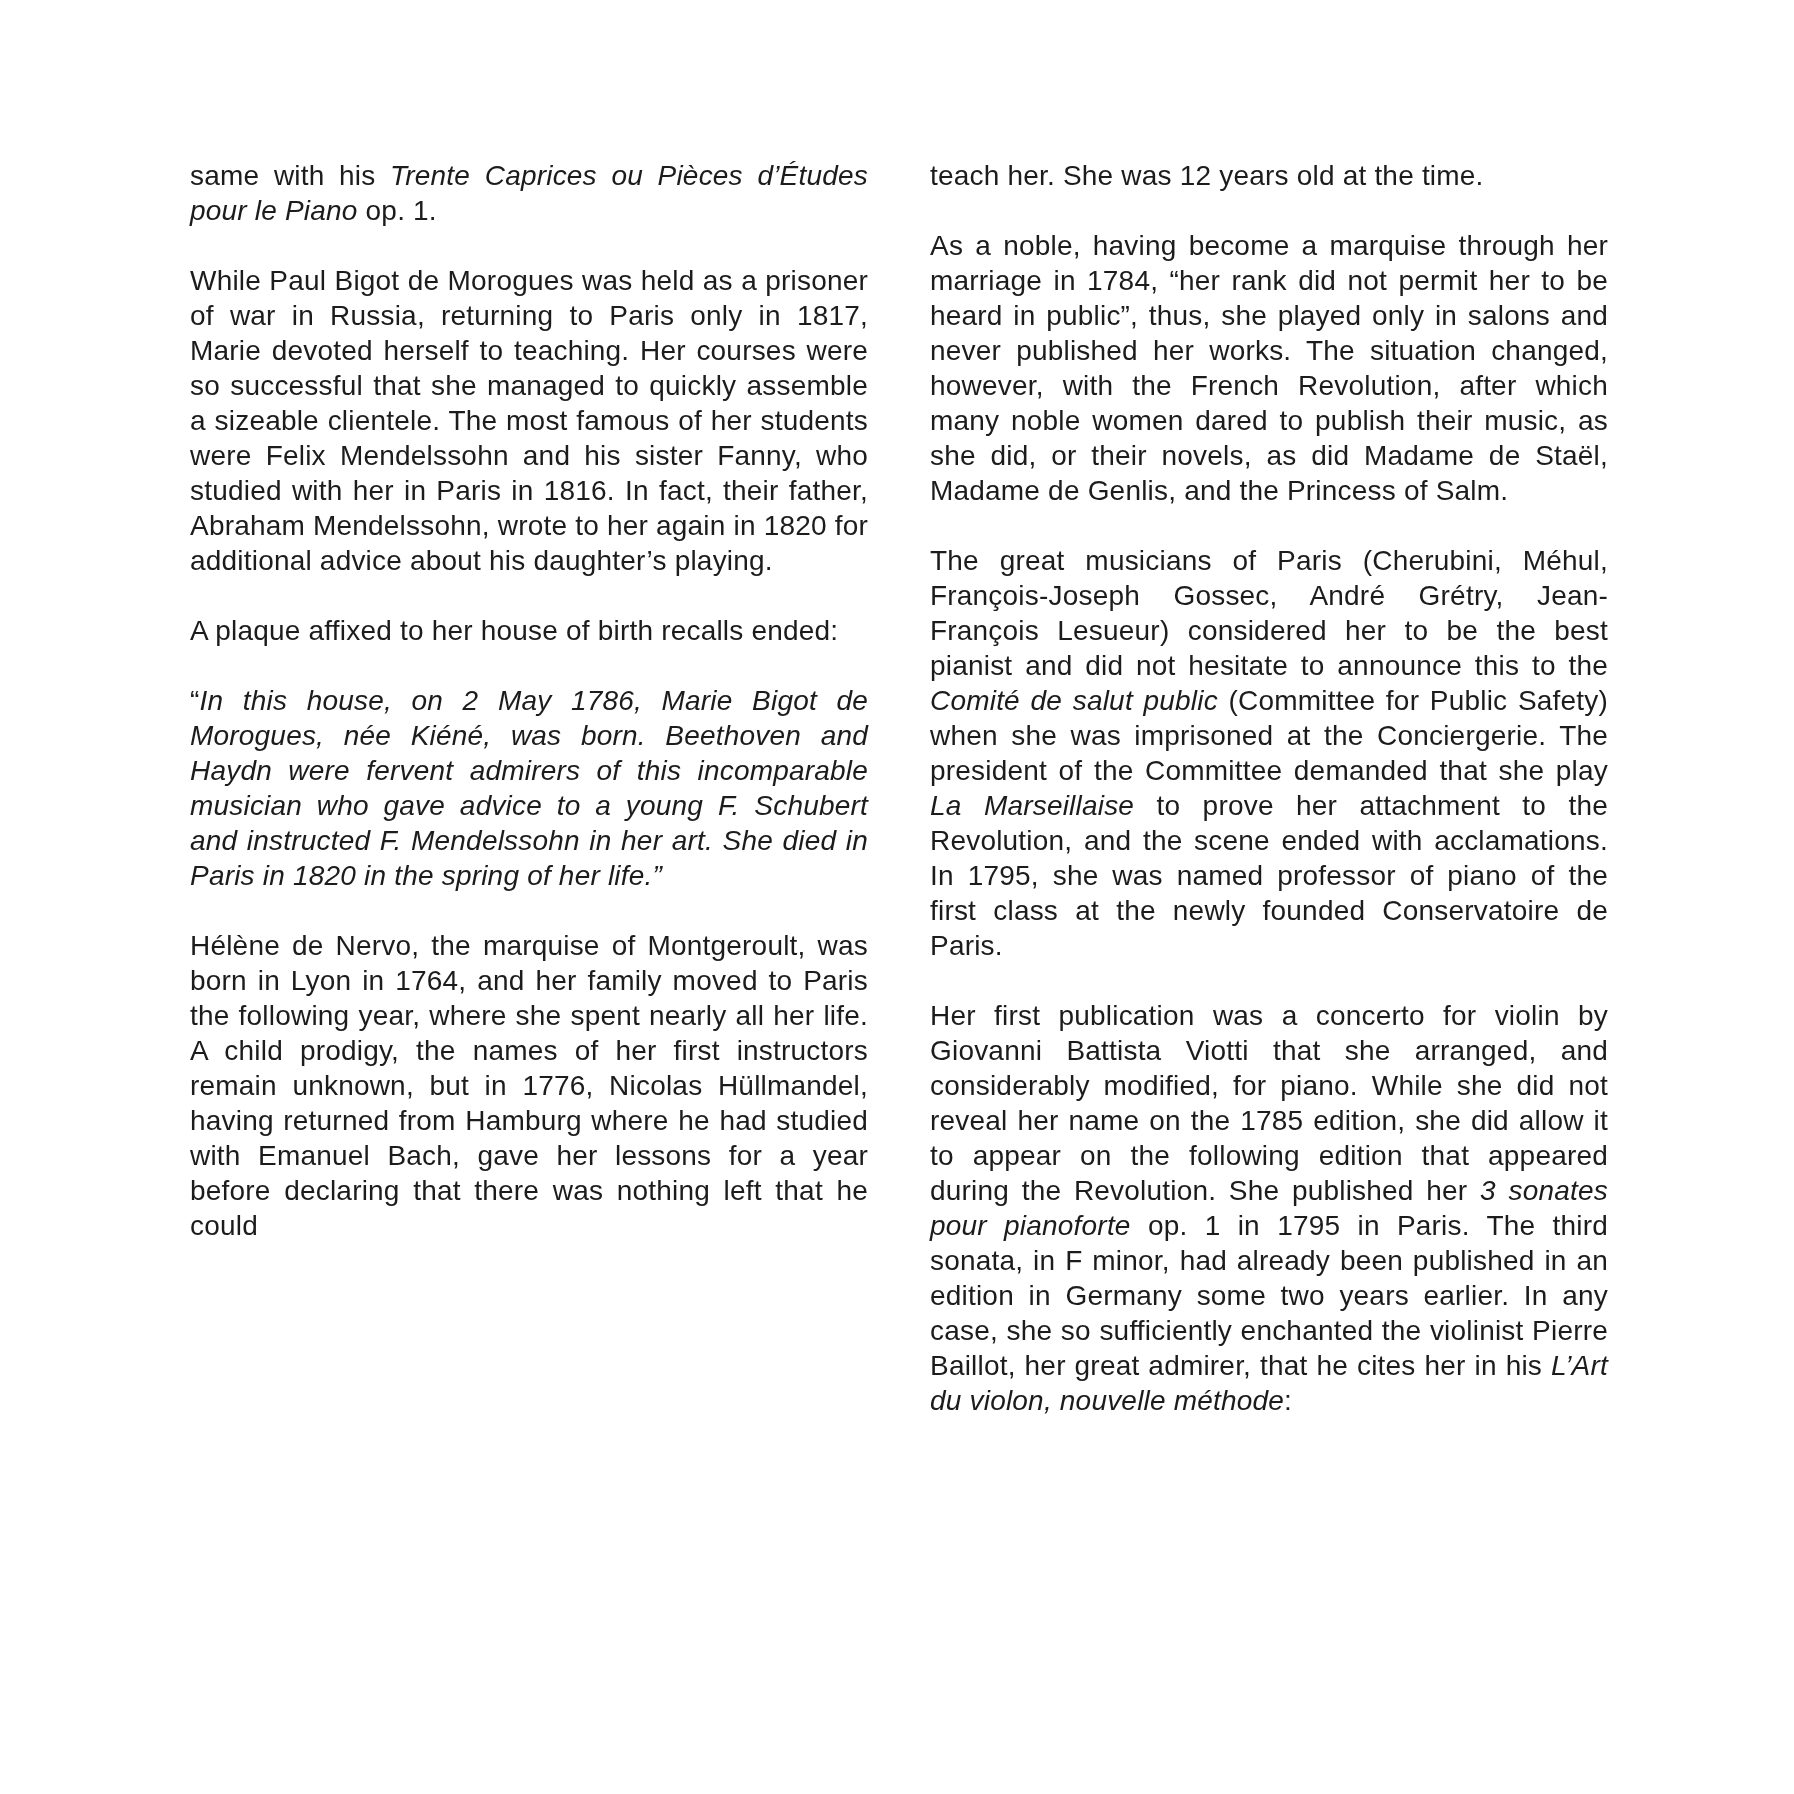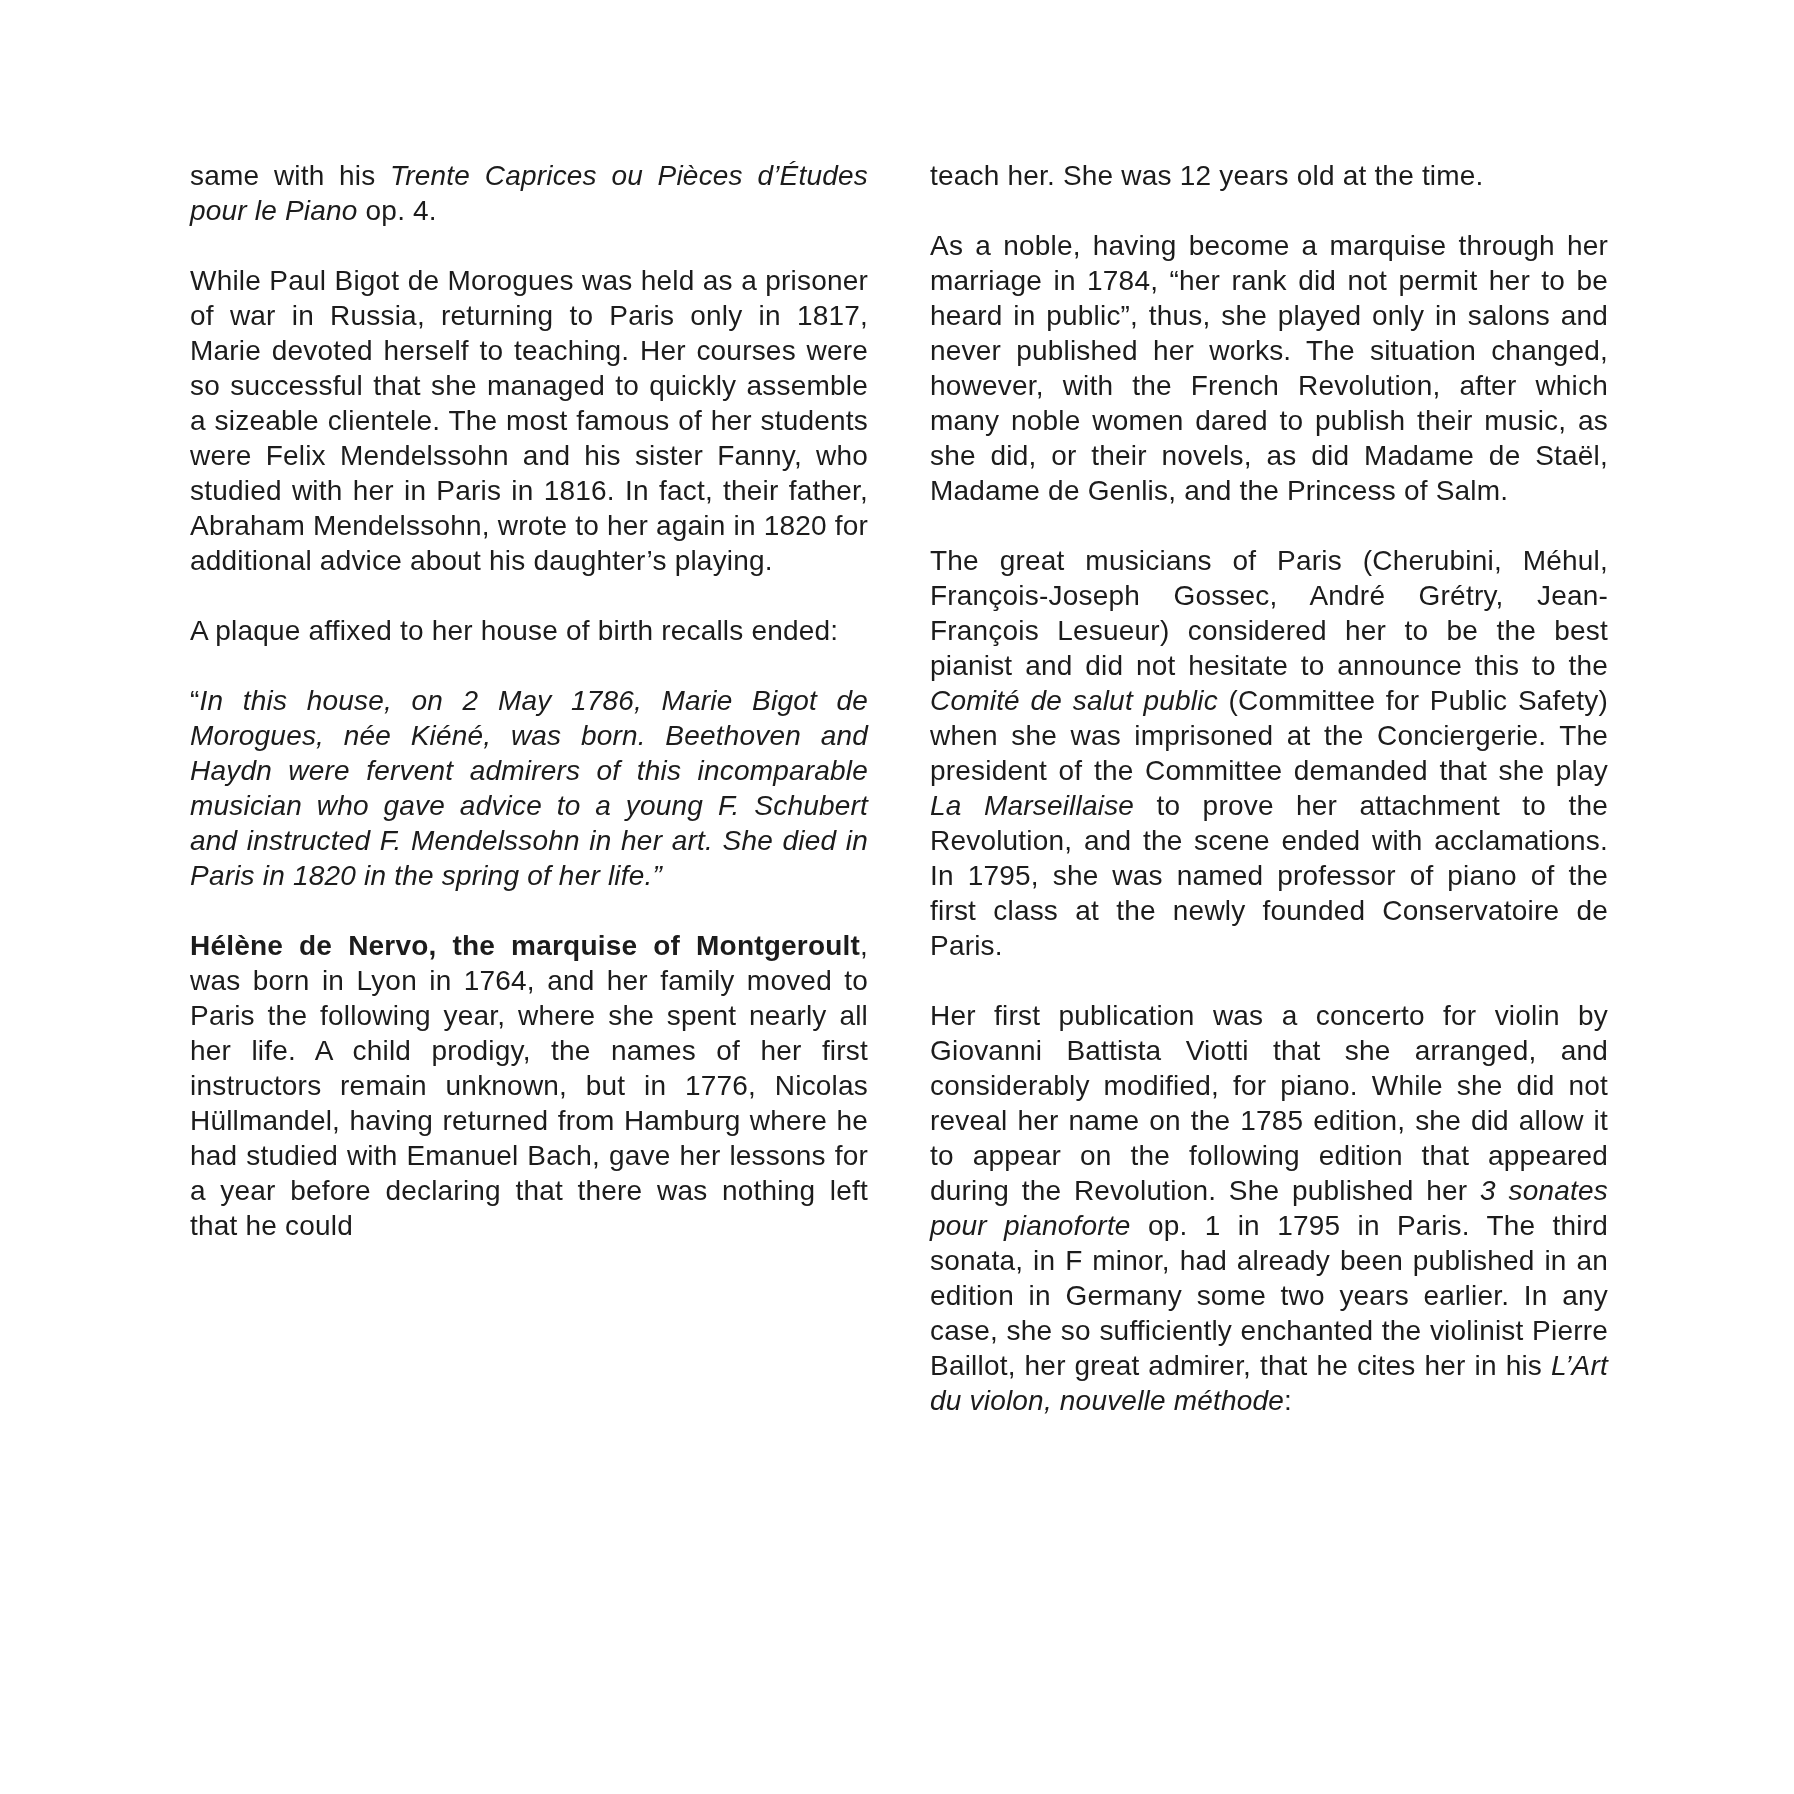--- a/index.html
+++ b/index.html
@@ -28,28 +28,28 @@
     flex: 0 0 678px;
     width: 678px;
   }
   .column p {
     margin: 0 0 35px 0;
     text-align: justify;
     text-justify: inter-word;
   }
   .run.regular { font-style: normal; font-weight: 300; }
   .run.italic  { font-style: italic;  font-weight: 300; }
-  .run.bold    { font-style: normal; font-weight: 700; }
+  .run.bold    { font-style: normal; font-weight: 400; }
 </style>
 </head>
 <body style="background: rgb(255, 255, 255);">
 
 <div class="page" style="color: rgb(28, 28, 28);">
   <div class="column">
-      <p><span class="run regular">same with his </span><span class="run italic">Trente Caprices ou Pièces d’Études pour le Piano</span><span class="run regular"> op. 4.</span></p>
+      <p><span class="run regular">same with his </span><span class="run italic">Trente Caprices ou Pièces d’Études pour le Piano</span><span class="run regular"> op. 1.</span></p>
       <p><span class="run regular">While Paul Bigot de Morogues was held as a prisoner of war in Russia, returning to Paris only in 1817, Marie devoted herself to teaching. Her courses were so successful that she managed to quickly assemble a sizeable clientele. The most famous of her students were Felix Mendelssohn and his sister Fanny, who studied with her in Paris in 1816. In fact, their father, Abraham Mendelssohn, wrote to her again in 1820 for additional advice about his daughter’s playing.</span></p>
       <p><span class="run regular">A plaque affixed to her house of birth recalls ended:</span></p>
       <p><span class="run regular">“</span><span class="run italic">In this house, on 2 May 1786, Marie Bigot de Morogues, née Kiéné, was born. Beethoven and Haydn were fervent admirers of this incomparable musician who gave advice to a young F. Schubert and instructed F. Mendelssohn in her art. She died in Paris in 1820 in the spring of her life.”</span></p>
       <p><span class="run bold">Hélène de Nervo, the marquise of Montgeroult</span><span class="run regular">, was born in Lyon in 1764, and her family moved to Paris the following year, where she spent nearly all her life. A child prodigy, the names of her first instructors remain unknown, but in 1776, Nicolas Hüllmandel, having returned from Hamburg where he had studied with Emanuel Bach, gave her lessons for a year before declaring that there was nothing left that he could</span></p>
     </div>
   <div class="column">
       <p><span class="run regular">teach her. She was 12 years old at the time.</span></p>
       <p><span class="run regular">As a noble, having become a marquise through her marriage in 1784, “her rank did not permit her to be heard in public”, thus, she played only in salons and never published her works. The situation changed, however, with the French Revolution, after which many noble women dared to publish their music, as she did, or their novels, as did Madame de Staël, Madame de Genlis, and the Princess of Salm.</span></p>
       <p><span class="run regular">The great musicians of Paris (Cherubini, Méhul, François-Joseph Gossec, André Grétry, Jean-François Lesueur) considered her to be the best pianist and did not hesitate to announce this to the </span><span class="run italic">Comité de salut public</span><span class="run regular"> (Committee for Public Safety) when she was imprisoned at the Conciergerie. The president of the Committee demanded that she play </span><span class="run italic">La Marseillaise</span><span class="run regular"> to prove her attachment to the Revolution, and the scene ended with acclamations. In 1795, she was named professor of piano of the first class at the newly founded Conservatoire de Paris.</span></p>
       <p><span class="run regular">Her first publication was a concerto for violin by Giovanni Battista Viotti that she arranged, and considerably modified, for piano. While she did not reveal her name on the 1785 edition, she did allow it to appear on the following edition that appeared during the Revolution. She published her </span><span class="run italic">3 sonates pour pianoforte</span><span class="run regular"> op. 1 in 1795 in Paris. The third sonata, in F minor, had already been published in an edition in Germany some two years earlier. In any case, she so sufficiently enchanted the violinist Pierre Baillot, her great admirer, that he cites her in his </span><span class="run italic">L’Art du violon, nouvelle méthode</span><span class="run regular">:</span></p>

